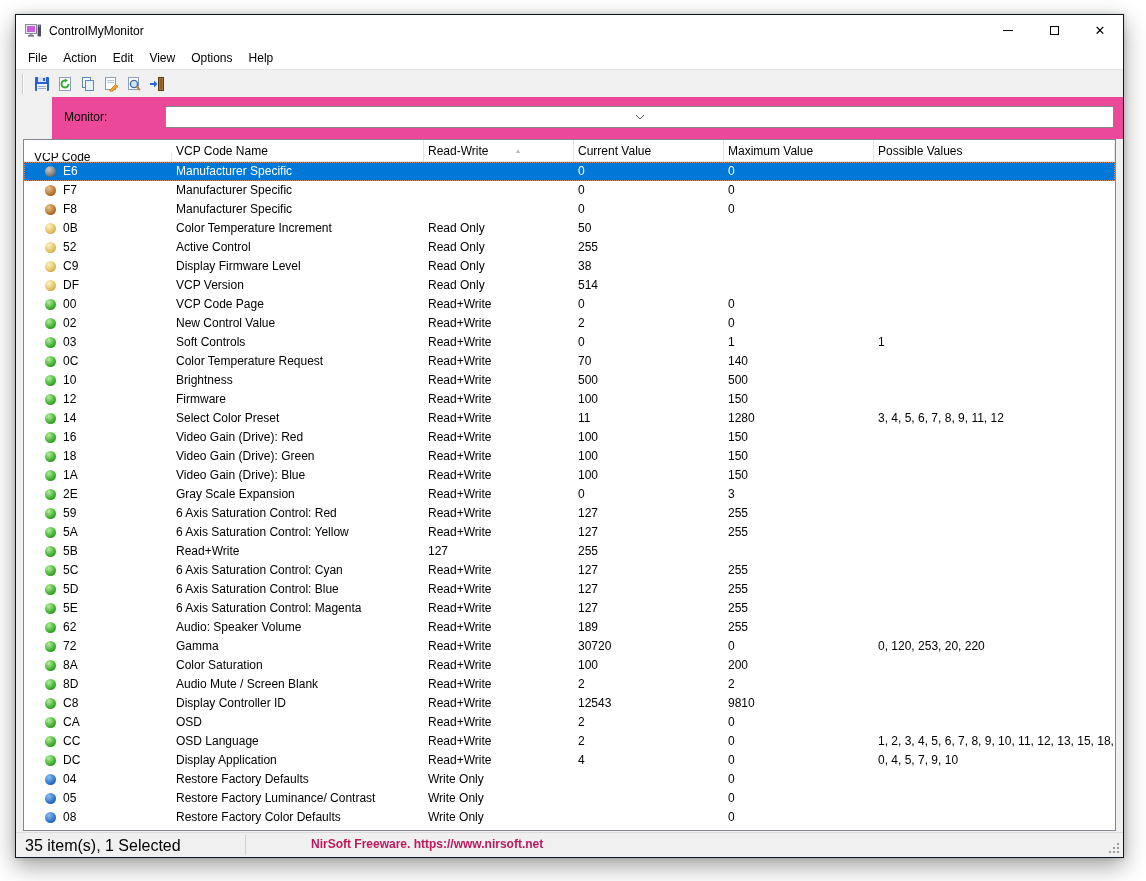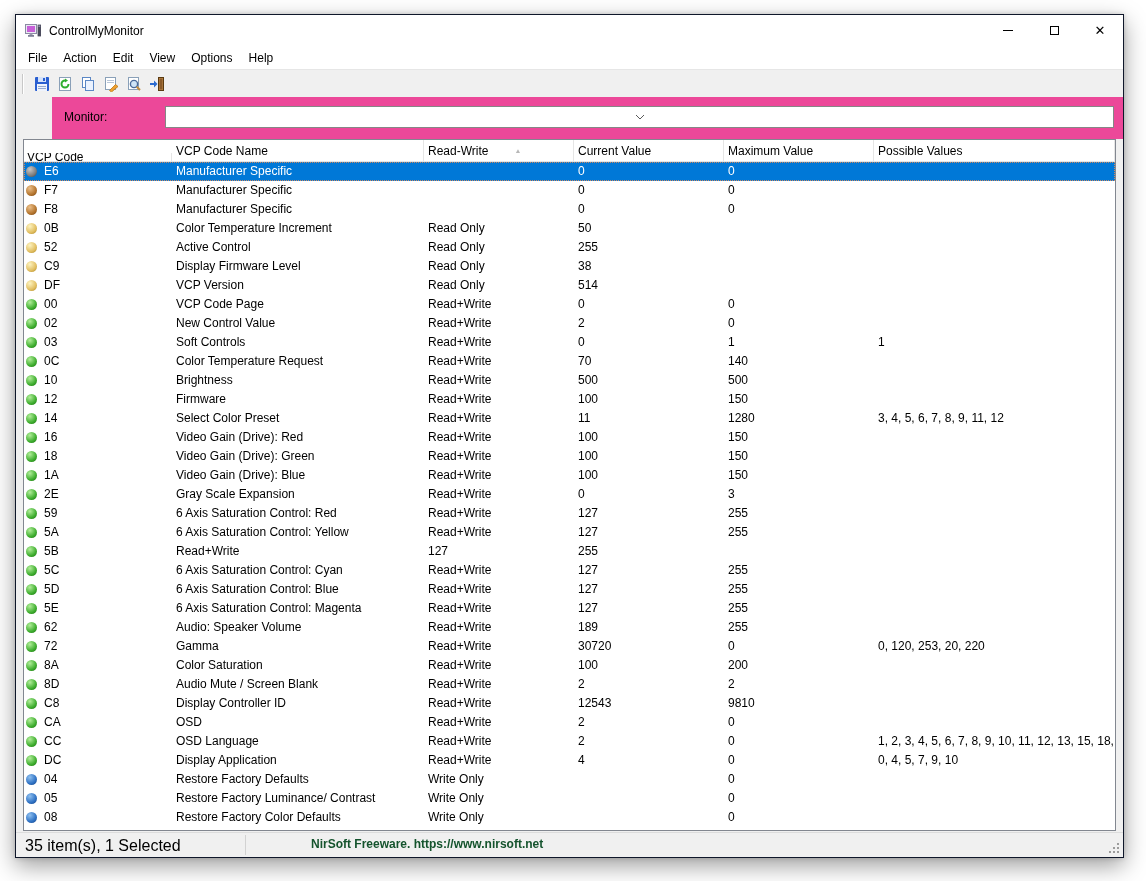--- a/index.html
+++ b/index.html
@@ -41,33 +41,33 @@
   }
   .combo-text{padding-left:6px;white-space:pre;overflow:hidden;font-size:12px;flex:1;}
   .combo-arrow{width:18px;height:100%;display:flex;align-items:center;justify-content:center;flex:none;}
   
   .listview{
     position:absolute;left:7px;right:7px;top:124px;bottom:26px;
     background:#ffffff;border:1px solid #828790;box-sizing:border-box;overflow:hidden;
   }
   .thead{display:grid;grid-template-columns:148px 252px 150px 150px 150px 1fr;height:22px;background:#ffffff;border-bottom:1px solid #e5e5e5;box-sizing:border-box;}
   .hcell{display:flex;align-items:center;padding-left:4px;border-right:1px solid #e5e5e5;font-size:12px;color:#000;overflow:hidden;white-space:nowrap;box-sizing:border-box;}
-  .hcell:first-child{padding-left:3px;margin-top:13px;}
+  .hcell:first-child{padding-left:10px;margin-top:13px;}
   .sort-mark{font-size:7px;color:#b8b8b8;margin-left:26px;transform:scaleY(.9);}
   .tbody{position:absolute;left:0;right:0;top:22px;bottom:0;overflow:hidden;}
   .trow{display:grid;grid-template-columns:148px 252px 150px 150px 150px 1fr;height:19px;line-height:19px;font-size:12px;color:#000;}
   .trow .cell{overflow:hidden;white-space:nowrap;padding-left:4px;}
-  .cell.c-code{display:flex;align-items:center;padding-left:2px;}
+  .cell.c-code{display:flex;align-items:center;padding-left:21px;}
   .dot{width:11px;height:11px;border-radius:50%;flex:none;margin-right:7px;}
   .trow.selected{background:#0078d7;color:#fff;outline:1px dotted #cd8a62;outline-offset:-1px;}
   
   .statusbar{position:absolute;left:0;bottom:0;right:0;height:24px;background:#f0f0f0;border-top:1px solid #dcdcdc;}
   .sb-left{position:absolute;left:9px;top:4px;font-size:16px;color:#000;}
   .sb-div{position:absolute;left:229px;top:2px;bottom:2px;width:1px;background:#d2d2d2;}
-  .sb-link{position:absolute;left:295px;top:4px;font-size:12px;font-weight:bold;color:#14532d;}
+  .sb-link{position:absolute;left:295px;top:4px;font-size:12px;font-weight:bold;color:#be185d;}
   .gripper{position:absolute;right:4px;bottom:4px;width:12px;height:12px;}
   .gripper i{position:absolute;right:0;bottom:0;width:2px;height:2px;background:#9c9c9c;
     box-shadow:-4px 0 0 #9c9c9c,-8px 0 0 #9c9c9c,0 -4px 0 #9c9c9c,-4px -4px 0 #9c9c9c,0 -8px 0 #9c9c9c;}
 </style>
 </head>
 <body>
 
 <div class="window">
 
   <div class="titlebar">

